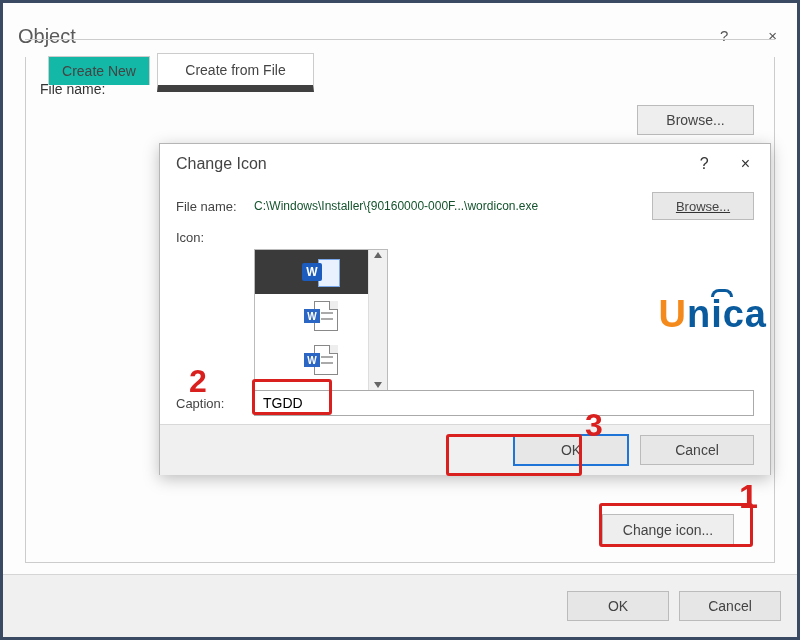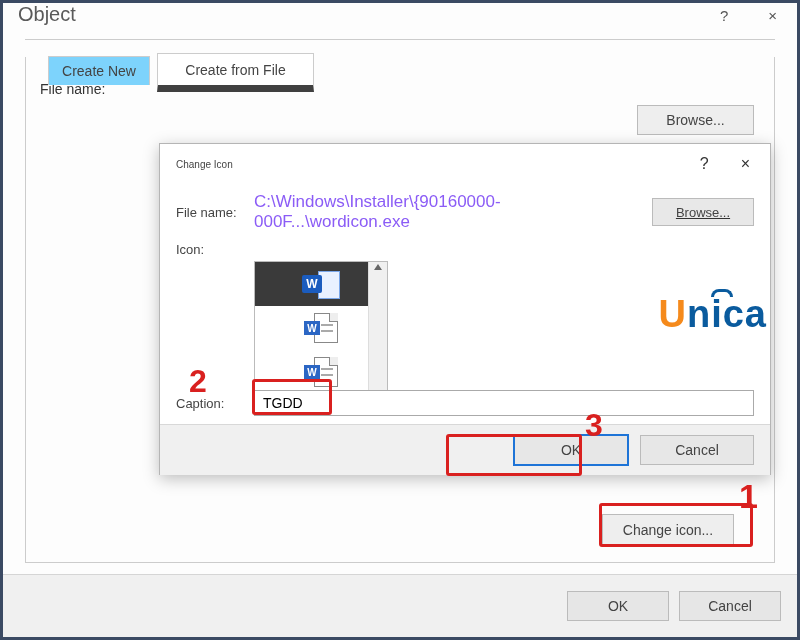--- a/index.html
+++ b/index.html
@@ -1,26 +1,26 @@
 <!DOCTYPE html>
 <html><head>
 <meta charset="utf-8">
 <style>
 html,body{margin:0;padding:0;font-family:"Segoe UI",Tahoma,sans-serif;font-size:13px;color:#444;background:#fff}
 .frame{width:800px;height:640px;position:relative;border:3px solid #3b4a63;box-sizing:border-box;overflow:hidden;background:#fdfdfd}
 
 .obj-dialog{position:absolute;top:0;left:0;right:0;bottom:0}
-.obj-titlebar{height:45px;display:flex;align-items:flex-start;justify-content:space-between;padding:0 10px 0 15px}
+.obj-titlebar{height:45px;display:flex;align-items:flex-end;justify-content:space-between;padding:0 10px 0 15px}
 .obj-title{font-size:20px;color:#5a5a5a}
 .win-ctrls{display:flex;gap:20px}
 .win-ctrl{font-size:15px;color:#555;padding:4px 10px}
 
 .tabstrip{position:relative;height:36px;margin-left:20px}
 .tab{position:absolute;top:5px;height:31px;display:flex;align-items:center;justify-content:center;font-size:14px;border:1px solid #ccc;background:#fff}
-.tab-inactive{left:25px;width:100px;top:8px;height:28px;border-bottom:none;border-color:#ccc;background:#7dd3fc;z-index:1}
+.tab-inactive{left:25px;width:100px;top:8px;height:28px;border-bottom:none;border-color:#ccc;background:#14b8a6;z-index:1}
 .tab-active{left:134px;width:155px;z-index:3;border-bottom:7px solid #404040}
 .tab-baseline{position:absolute;left:22px;right:22px;top:36px;border-bottom:1px solid #ccc;z-index:2}
 
 .obj-body{position:absolute;left:22px;right:22px;top:54px;bottom:74px;border:1px solid #ccc;border-top:none;padding:24px 14px 14px 14px;box-sizing:border-box}
 .fieldset{margin-bottom:10px}
 .lbl{font-size:14px;color:#333}
 .filefield{margin-top:6px;width:560px;height:26px;border:1px solid #bbb;padding:2px 6px;box-sizing:border-box;font-size:13px;background:#fff}
 .btn{height:28px;border:1px solid #bbb;background:#eee;font-size:14px;display:flex;align-items:center;justify-content:center}
 .browse-btn{position:absolute;top:48px;right:20px;width:115px}
 .result-area{position:absolute;left:14px;top:200px}
@@ -31,27 +31,27 @@
 .ri-front{left:16px;top:10px}
 .ri-front::after{content:"";position:absolute;left:6px;top:8px;width:8px;height:10px;background:#2e6ad1}
 .ri-front::before{content:"";position:absolute;left:18px;top:12px;width:10px;height:6px;background:#8a58c9}
 .changeicon-btn{position:absolute;bottom:16px;right:40px;width:130px;height:30px;z-index:5}
 
 .footer{position:absolute;left:0;right:0;bottom:0;height:62px;background:#f0f0f0;border-top:1px solid #d5d5d5;display:flex;justify-content:flex-end;align-items:center;gap:10px;padding-right:16px}
 .footer .btn{width:100px;background:#e6e6e6}
 
 .sub-dialog{position:absolute;left:156px;top:140px;width:610px;height:330px;border:1px solid #b5b5b5;background:#fff;box-shadow:0 4px 15px rgba(0,0,0,.25);z-index:50}
 .sub-titlebar{height:40px;display:flex;align-items:center;justify-content:space-between;padding:0 12px 0 16px}
-.sub-title{font-size:10px}
+.sub-title{font-size:16px}
 .sub-ctrls{display:flex;gap:16px}
 .sub-ctrl{font-size:16px;color:#333;padding:2px 8px}
 .sub-body{padding:8px 16px 12px 16px;position:relative;height:240px;box-sizing:border-box}
 .row{display:flex;align-items:center;margin-bottom:10px}
 .row .lbl2{width:78px;font-size:13px}
-.pathtxt{flex:0 0 340px;font-size:17px;color:#8b5cf6}
+.pathtxt{flex:0 0 340px;font-size:12px;color:#14532d}
 .sub-browse{width:100px;height:26px;margin-left:auto;font-size:13px;background:#e8e8e8;border:1px solid #bbb;display:flex;align-items:center;justify-content:center}
 .iconlist{position:relative;margin-left:78px;width:132px;height:140px;border:1px solid #bbb;background:#fff}
 .iconlist-scroll{position:absolute;right:0;top:0;width:18px;height:100%;background:#f0f0f0;border-left:1px solid #ddd}
 .iconlist-scroll::before{content:"";position:absolute;top:2px;left:5px;width:0;height:0;border-left:4px solid transparent;border-right:4px solid transparent;border-bottom:6px solid #666}
 .iconlist-scroll::after{content:"";position:absolute;bottom:2px;left:5px;width:0;height:0;border-left:4px solid transparent;border-right:4px solid transparent;border-top:6px solid #666}
 .iconitem{height:44px;display:flex;align-items:center;justify-content:center}
 .iconitem.sel{background:#3a3a3a}
 .icn-wordapp{width:38px;height:30px;position:relative}
 .icn-wordapp .sheet{position:absolute;right:0;top:2px;width:20px;height:26px;background:#e9f1ff;border:1px solid #7aa7ea}
 .icn-wordapp .badge{position:absolute;left:0;top:6px;width:20px;height:18px;background:#1b5cbe;color:#fff;font-weight:bold;font-size:12px;display:flex;align-items:center;justify-content:center;border-radius:2px}

